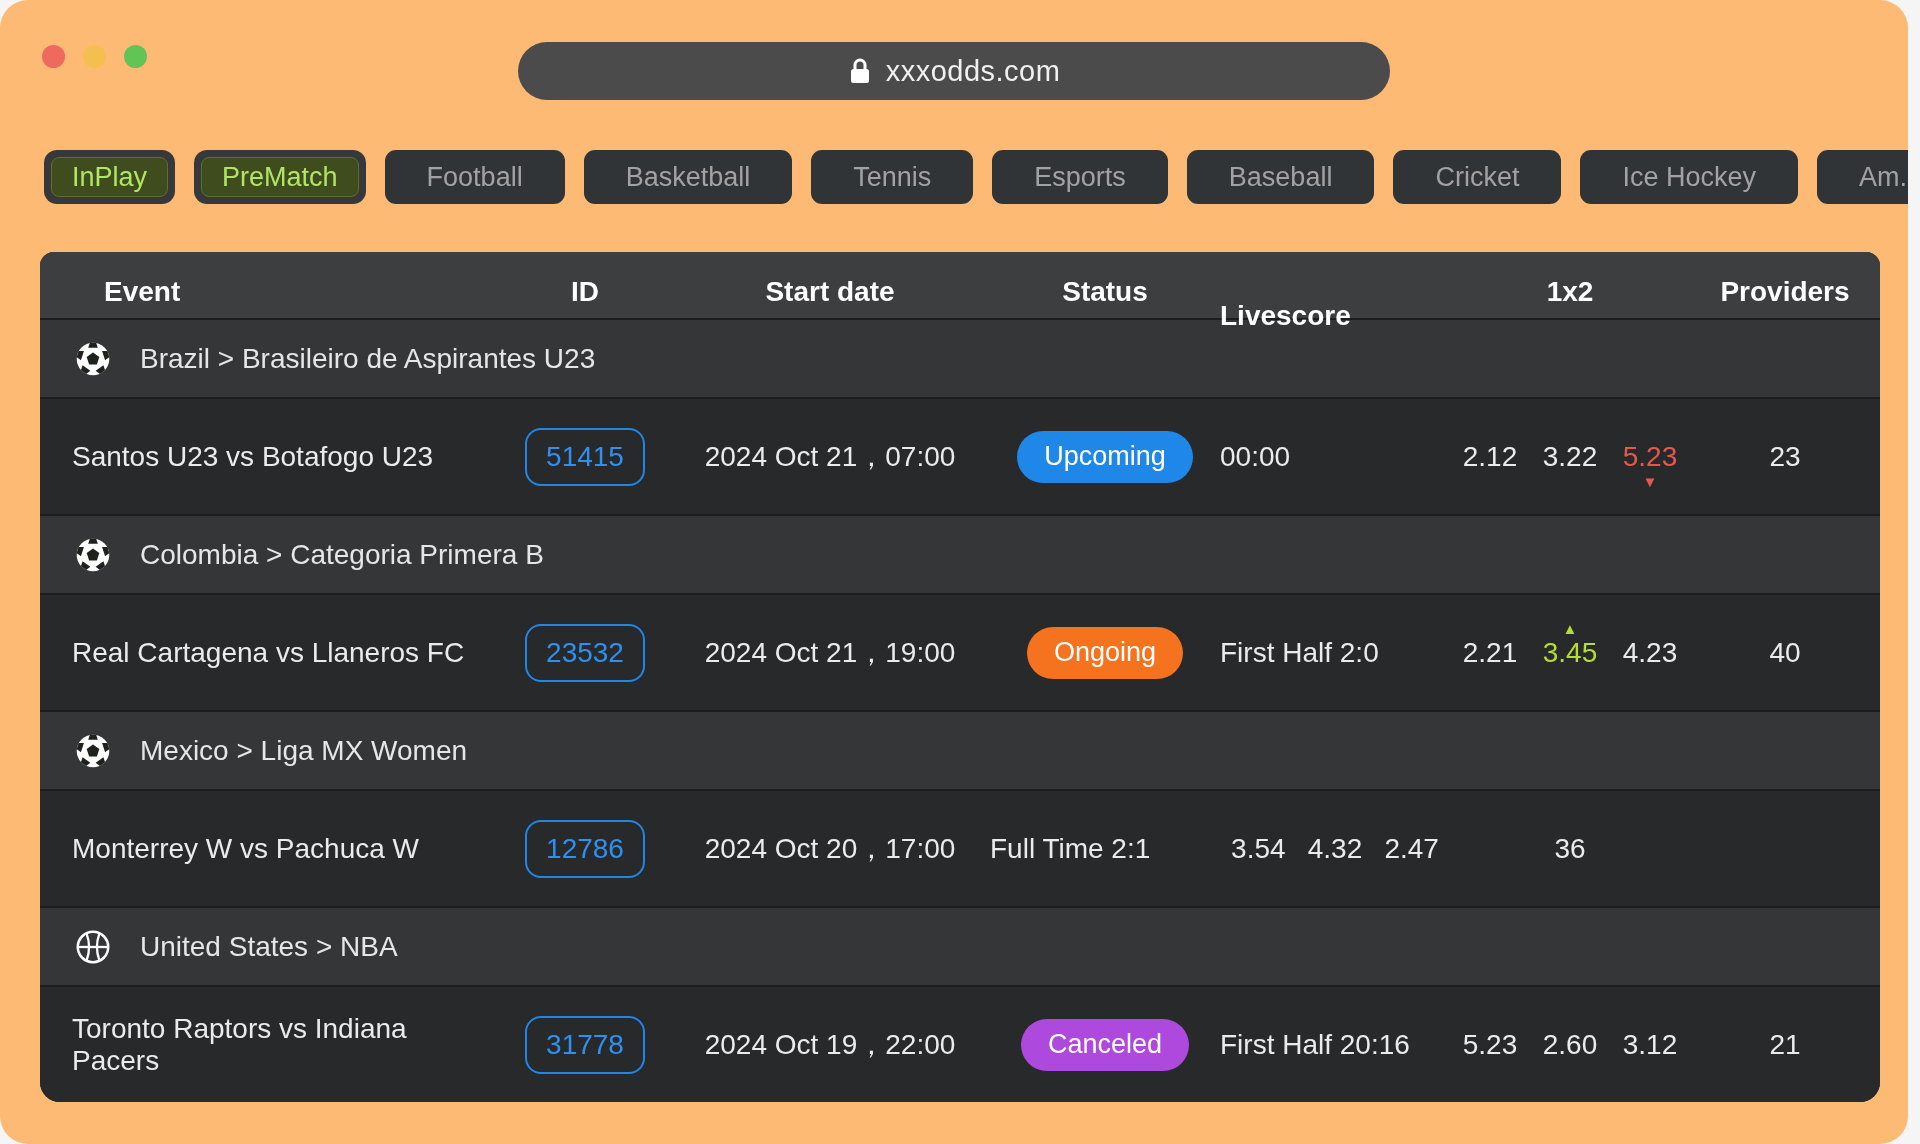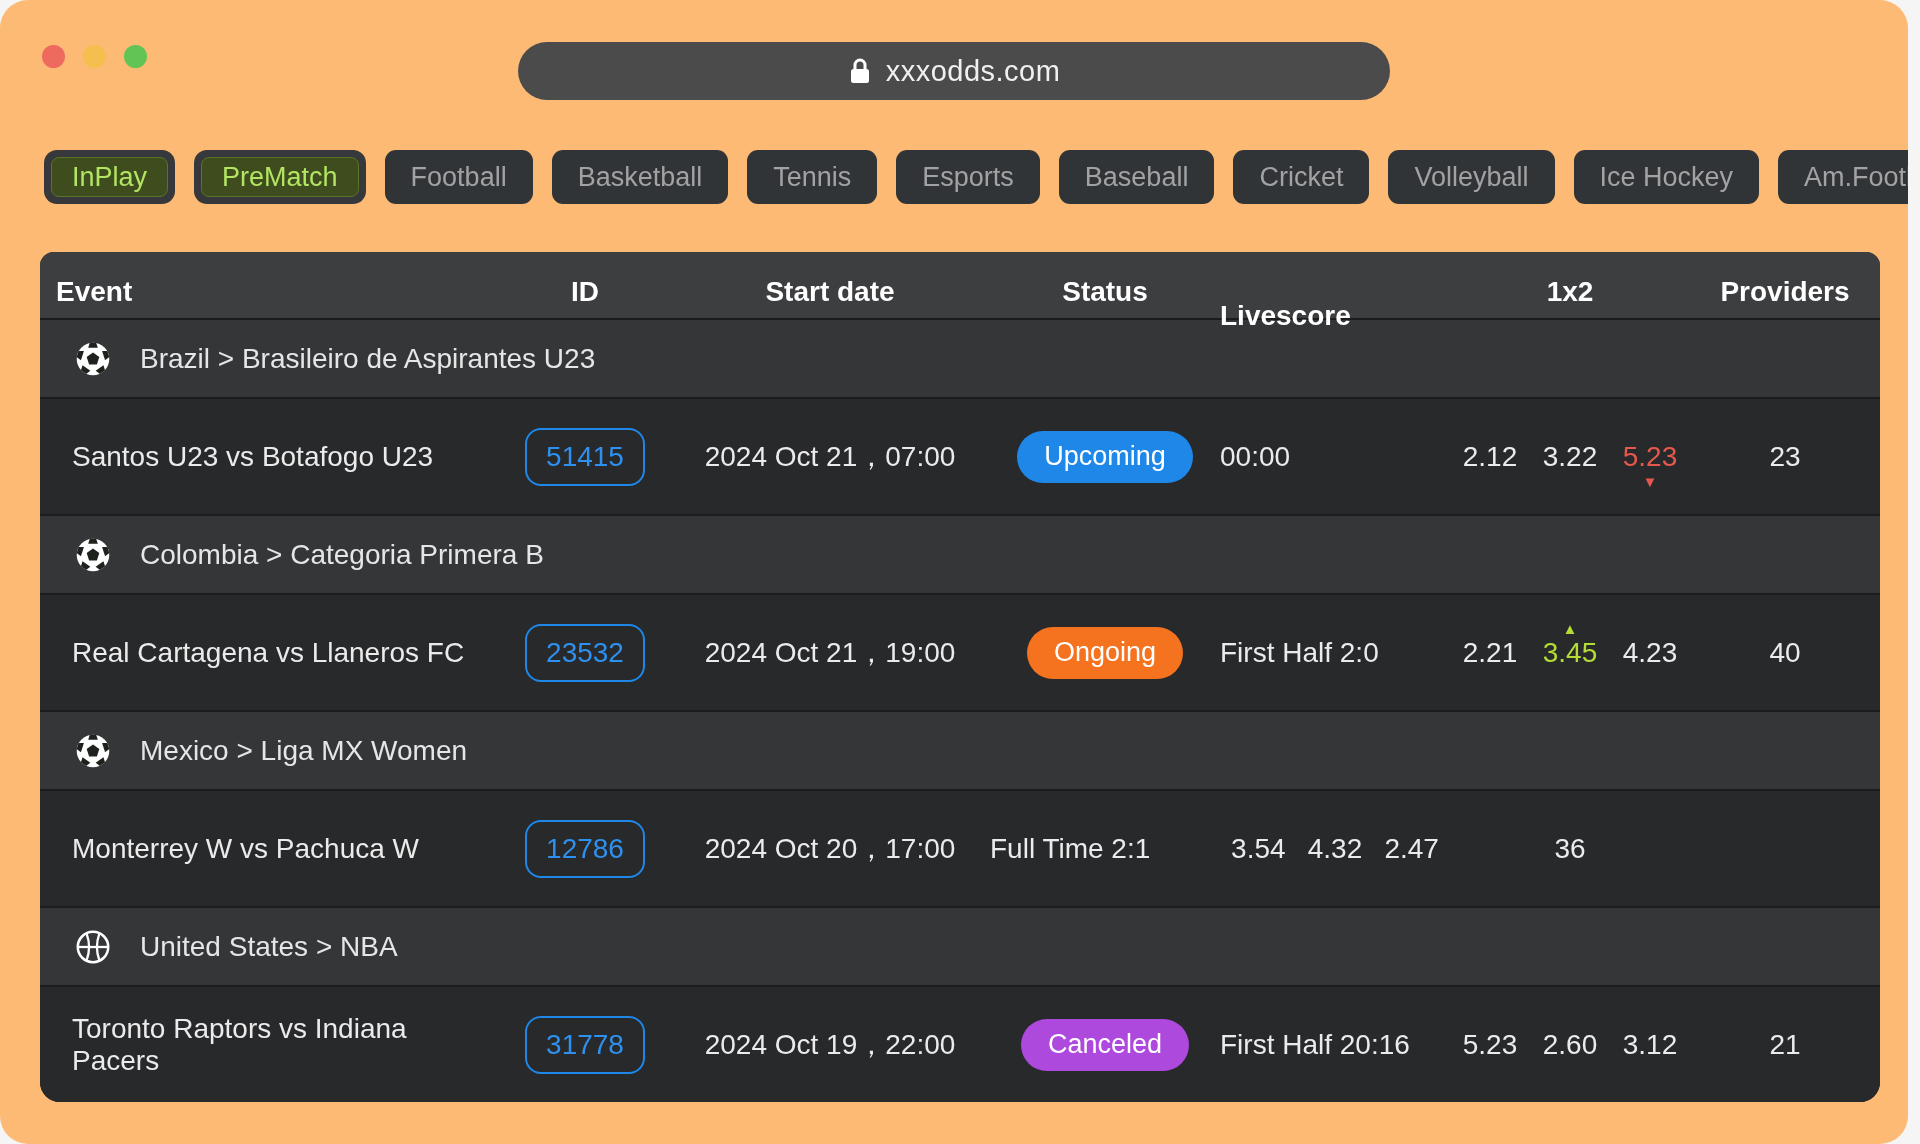--- a/index.html
+++ b/index.html
@@ -51,21 +51,21 @@
     margin: 38px 44px 0 44px;
   }
   .tab {
     flex: 1 0 auto;
     height: 54px;
     background: #313437;
     border-radius: 11px;
     color: #a2a2a4;
     font-size: 27px;
     display: flex; align-items: center; justify-content: center;
-    padding: 0 26px;
+    padding: 0 42px;
     cursor: pointer;
     white-space: nowrap;
   }
   .tab.active {
     background: #36383b;
     padding: 7px;
     border-radius: 13px;
   }
   .tab.active .tab-inner {
     width: 100%; height: 100%;
@@ -89,21 +89,21 @@
     grid-template-columns: 460px 170px 320px 230px 230px 240px 190px;
     align-items: center;
   }
   .thead {
     height: 66px;
     background: #3d3e40;
     color: #ffffff;
     font-size: 28px;
     font-weight: 700;
   }
-  .th-event { padding-left: 16px; }
+  .th-event { padding-left: 48px; margin-left: 16px; }
   .th-center { text-align: center; }
   .th-left { text-align: left; margin-top: 48px; }
   .group-row {
     height: 79px;
     background: #343638;
     border-top: 2px solid #1b1c1e;
     display: flex; align-items: center;
     gap: 26px;
     padding-left: 32px;
     color: #e6e6e6;
@@ -185,21 +185,20 @@
     </div>
     <div class="tab active">
       <div class="tab-inner">PreMatch</div>
     </div>
     <div class="tab">Football</div>
     <div class="tab">Basketball</div>
     <div class="tab">Tennis</div>
     <div class="tab">Esports</div>
     <div class="tab">Baseball</div>
     <div class="tab">Cricket</div>
-    <div class="tab">Volleyball</div>
     <div class="tab">Ice Hockey</div>
     <div class="tab">Am.Football</div>
   </div>
 
   <div class="table">
 
     <div class="grid-row thead">
       <div class="th-event">Event</div>
       <div class="th-center">ID</div>
       <div class="th-center">Start date</div>

